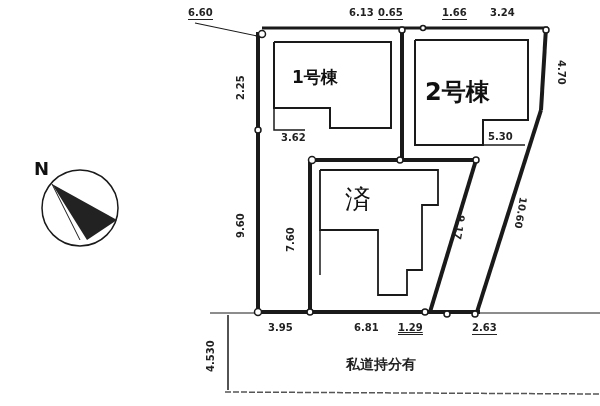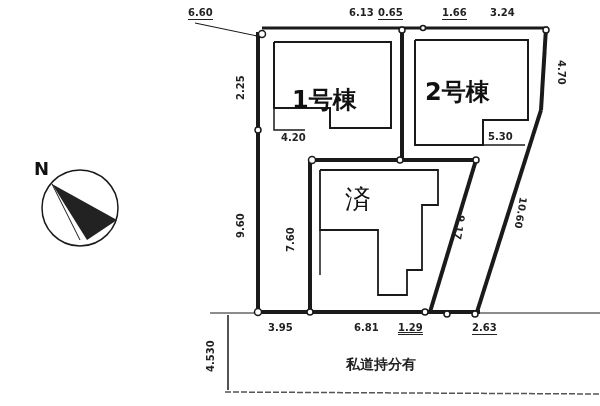--- a/index.html
+++ b/index.html
@@ -66,35 +66,35 @@
 
   <g>
     <circle cx="80" cy="208" r="38" fill="#fff" stroke="#1a1a1a" stroke-width="1.5"></circle>
     <polygon points="52,184 117,220 87,240" fill="#222"></polygon>
     <line x1="52" y1="184" x2="80" y2="240" stroke="#1a1a1a" stroke-width="1"></line>
   </g>
 </svg>
 
 <div class="big" style="left:34px; top:160px; font-size:18px;">N</div>
 
-<div class="big" style="left:292px; top:88px; font-size:24px;">1号棟</div>
+<div class="big" style="left:292px; top:69px; font-size:17px;">1号棟</div>
 <div class="big" style="left:425px; top:80px; font-size:24px;">2号棟</div>
 <div class="big" style="left:345px; top:186px; font-size:26px; font-weight:normal;">済</div>
 
 <div class="lbl ul" style="left:188px; top:8px;">6.60</div>
 <div class="lbl" style="left:326px; top:8px;margin-left:23px;">6.13</div>
 <div class="lbl ul" style="left:378px; top:8px;">0.65</div>
 <div class="lbl ul" style="left:442px; top:8px;">1.66</div>
 <div class="lbl" style="left:490px; top:8px;">3.24</div>
 
 <div class="lbl rot" style="left:236px; top:100px; transform:rotate(-90deg);">2.25</div>
 <div class="lbl rot" style="left:236px; top:238px; transform:rotate(-90deg);">9.60</div>
 <div class="lbl rot" style="left:286px; top:252px; transform:rotate(-90deg);">7.60</div>
 
-<div class="lbl" style="left:281px; top:133px;">4.20</div>
+<div class="lbl" style="left:281px; top:133px;">3.62</div>
 <div class="lbl" style="left:488px; top:132px;">5.30</div>
 
 <div class="lbl rot" style="left:566px; top:60px; transform:rotate(90deg);">4.70</div>
 <div class="lbl rot" style="left:466px; top:216px; transform:rotate(100deg);">9.17</div>
 <div class="lbl rot" style="left:528px; top:198px; transform:rotate(100deg);">10.60</div>
 
 <div class="lbl" style="left:268px; top:323px;">3.95</div>
 <div class="lbl" style="left:354px; top:323px;">6.81</div>
 <div class="lbl ul" style="left:398px; top:323px;text-decoration:underline;">1.29</div>
 <div class="lbl ul" style="left:472px; top:323px;">2.63</div>

